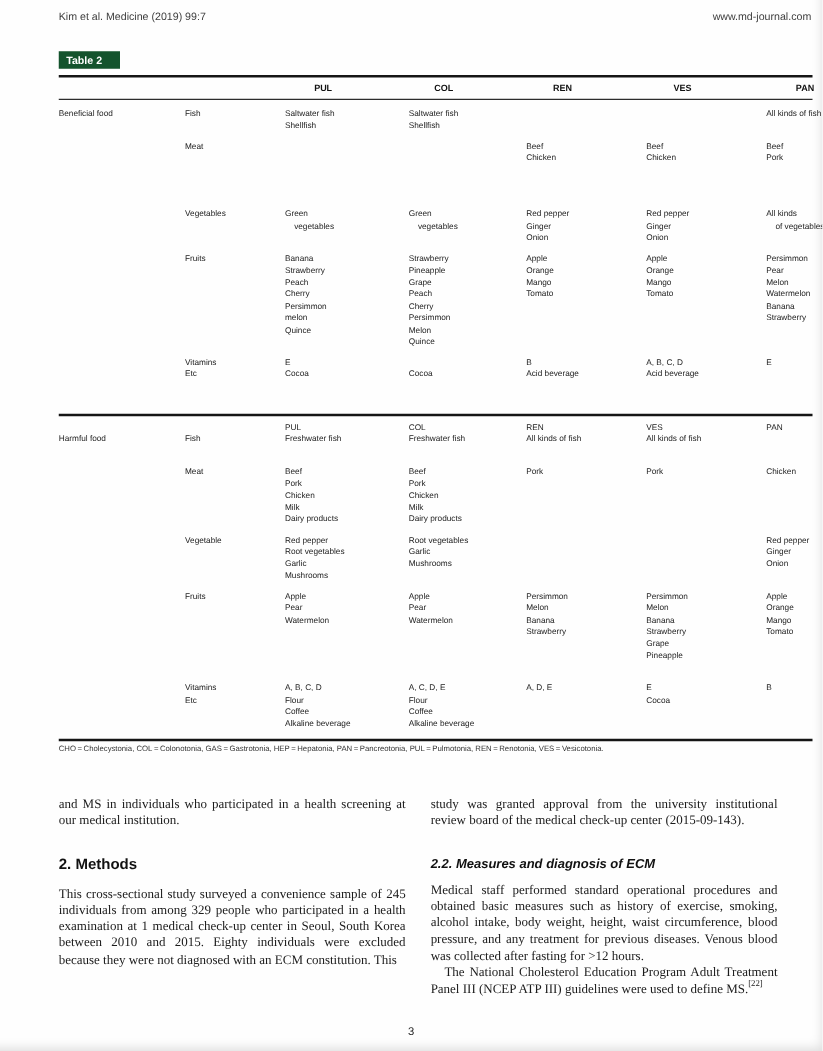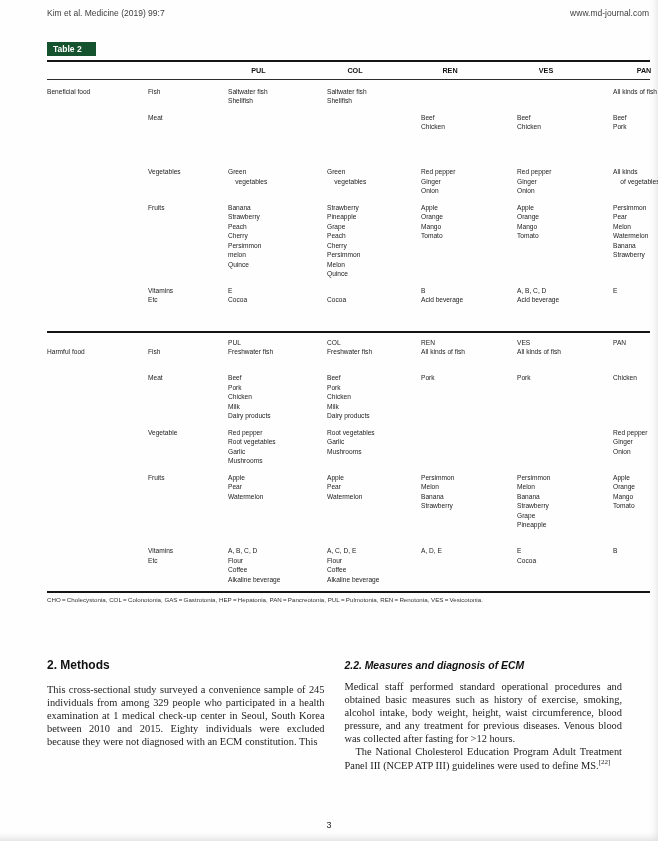--- a/index.html
+++ b/index.html
@@ -245,24 +245,26 @@
           <div class="cell"><div class="cl">E</div><div class="cl">Cocoa</div></div>
           <div class="cell"><div class="cl"></div><div class="cl">Cocoa</div></div>
         </div>
       </div>
     <div class="thick-rule bottom"></div>
     <div class="footnote">CHO = Cholecystonia, COL = Colonotonia, GAS = Gastrotonia, HEP = Hepatonia, PAN = Pancreotonia, PUL = Pulmotonia, REN = Renotonia, VES = Vesicotonia.</div>
   </div>
 
   <div class="body-columns">
     <div class="bcol">
+      <p class="bp">and MS in individuals who participated in a health screening at our medical institution.</p>
       <div class="sec-heading">2. Methods</div>
       <p class="bp">This cross-sectional study surveyed a convenience sample of 245 individuals from among 329 people who participated in a health examination at 1 medical check-up center in Seoul, South Korea between 2010 and 2015. Eighty individuals were excluded because they were not diagnosed with an ECM constitution. This</p>
     </div>
     <div class="bcol">
+      <p class="bp">study was granted approval from the university institutional review board of the medical check-up center (2015-09-143).</p>
       <div class="subsec-heading first">2.2. Measures and diagnosis of ECM</div>
       <p class="bp">Medical staff performed standard operational procedures and obtained basic measures such as history of exercise, smoking, alcohol intake, body weight, height, waist circumference, blood pressure, and any treatment for previous diseases. Venous blood was collected after fasting for &gt;12 hours.</p>
       <p class="bp indent"><span>The National Cholesterol Education Program Adult Treatment Panel III (NCEP ATP III) guidelines were used to define MS.</span><sup class="ref">[22]</sup></p>
     </div>
   </div>
 
   <div class="page-number">3</div>
 </div>
 
 </body></html>

